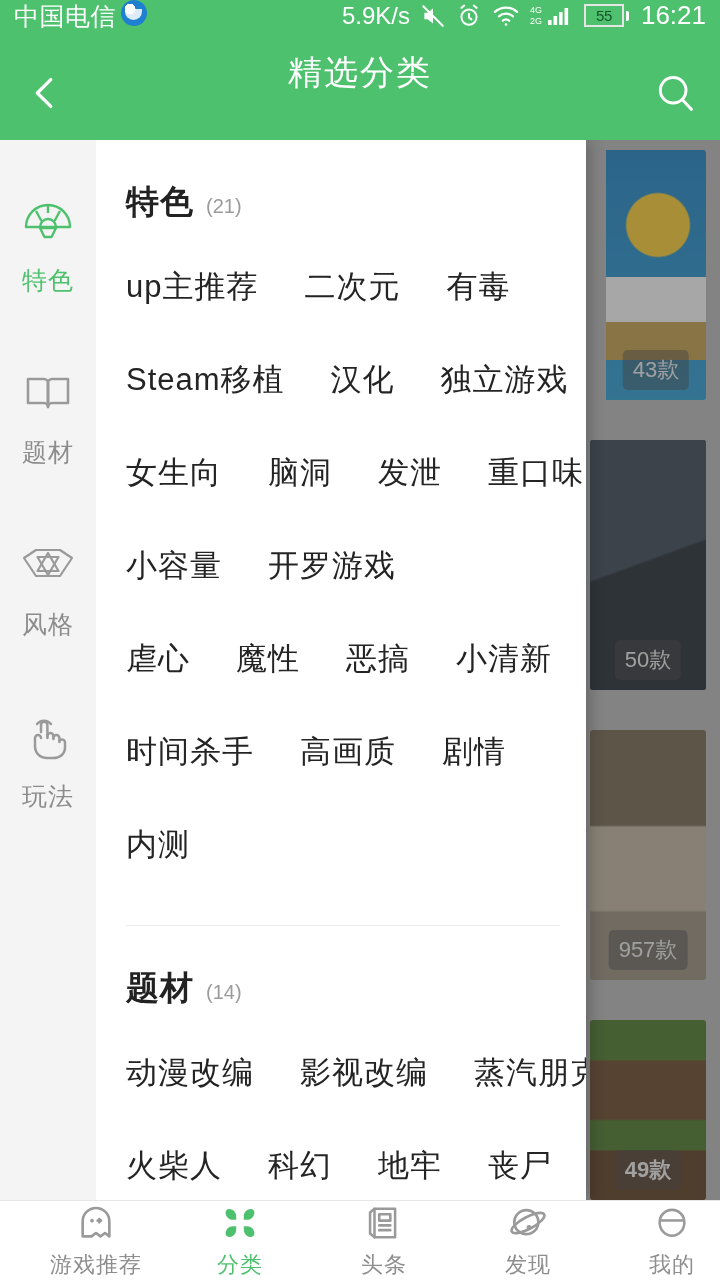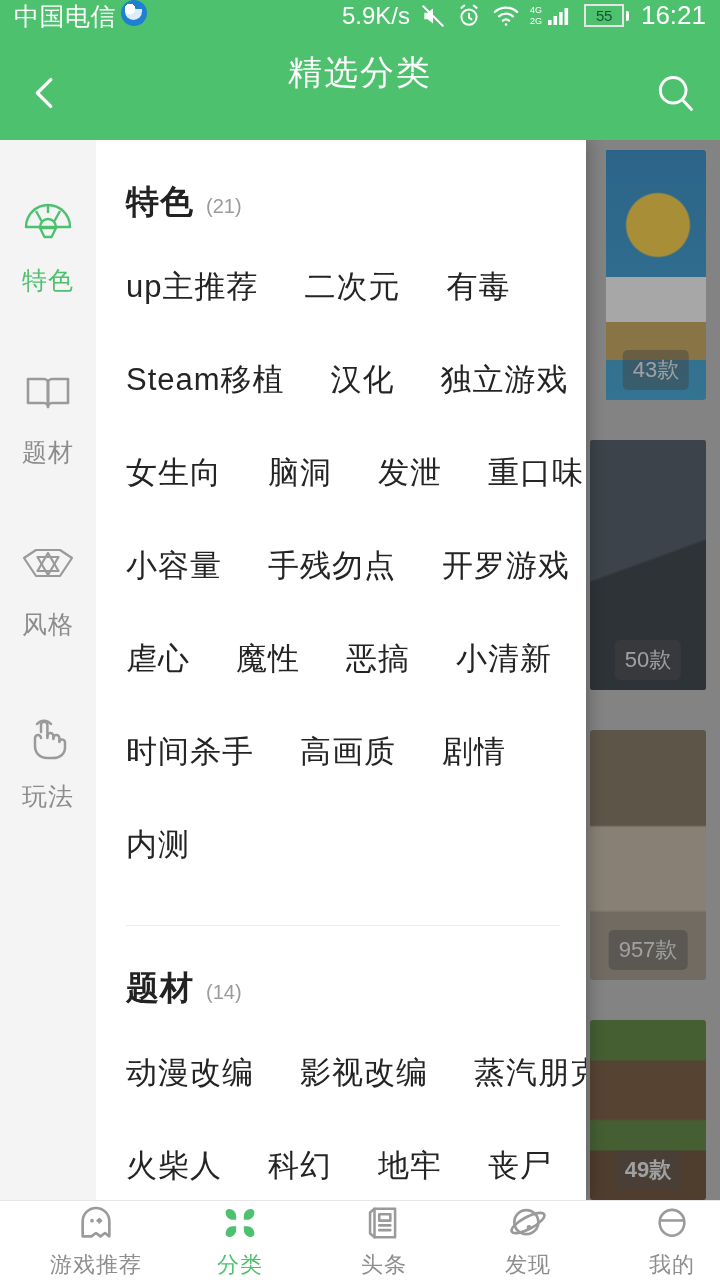--- a/index.html
+++ b/index.html
@@ -376,21 +376,20 @@
             <span class="tag">独立游戏</span>
           </div>
           <div class="tag-row">
             <span class="tag">女生向</span>
             <span class="tag">脑洞</span>
             <span class="tag">发泄</span>
             <span class="tag">重口味</span>
           </div>
           <div class="tag-row">
             <span class="tag">小容量</span>
-            <span class="tag">手残勿点</span>
             <span class="tag">开罗游戏</span>
           </div>
           <div class="tag-row">
             <span class="tag">虐心</span>
             <span class="tag">魔性</span>
             <span class="tag">恶搞</span>
             <span class="tag">小清新</span>
           </div>
           <div class="tag-row">
             <span class="tag">时间杀手</span>

